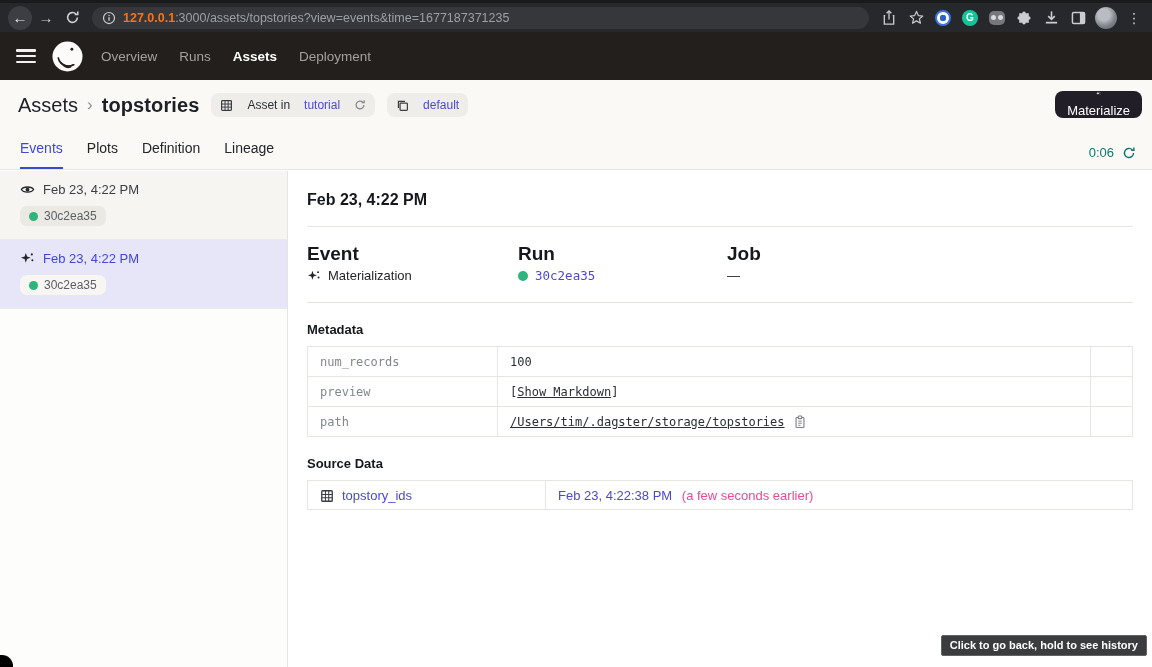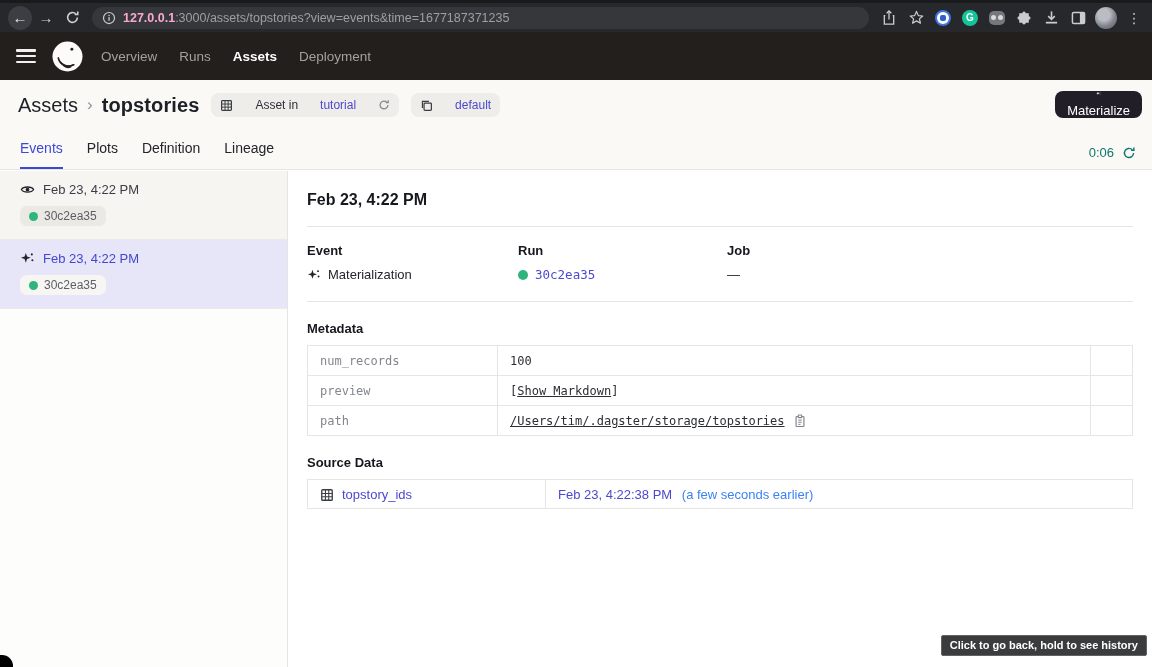--- a/index.html
+++ b/index.html
@@ -21,21 +21,21 @@
     display:flex; align-items:center; justify-content:center;
     color:#cdd0d4; font-size:15px; line-height:1;
   }
   .chrome-btn.hovered { background:#3c3e43; color:#e8eaed; }
   .url-pill {
     flex:1 1 auto; height:22px; margin:0 8px 0 6px; border-radius:12px;
     background:#36373b; display:flex; align-items:center; padding:0 10px; gap:7px;
     min-width:0;
   }
   .url-text { font-size:12.5px; white-space:nowrap; overflow:hidden; }
-  .url-host { color:#f9a8d4; font-weight:bold; }
+  .url-host { color:#f97316; font-weight:bold; }
   .url-rest { color:#9aa0a6; }
   .chrome-right { display:flex; align-items:center; gap:7px; flex:0 0 auto; }
   .chrome-ic { width:20px; height:20px; display:flex; align-items:center; justify-content:center; color:#c9ccd1; font-size:14px; }
   .ext-blue { width:16px; height:16px; border-radius:50%; background:#fff; border:2px solid #3b76e0; display:flex; align-items:center; justify-content:center; }
   .ext-blue i { display:block; width:6px; height:6px; background:#2f62c4; border-radius:2px; }
   .ext-gram { width:16px; height:16px; border-radius:50%; background:#15c39a; color:#fff; font-size:10px; font-weight:bold; display:flex; align-items:center; justify-content:center; }
   .ext-owl { width:16px; height:14px; border-radius:5px; background:#74777d; display:flex; align-items:center; justify-content:center; gap:2px; }
   .ext-owl i { display:block; width:5px; height:5px; border-radius:50%; background:#d7d9dc; }
   .avatar { width:22px; height:22px; border-radius:50%; background:radial-gradient(circle at 40% 35%, #b9bcc2 0 30%, #7e828a 60%, #5d616a 100%); }
 
@@ -65,21 +65,21 @@
   
   .pagehead {
     position:absolute; top:80px; left:0; right:0; height:90px;
     background:#faf9f6; border-bottom:1px solid #e7e5e1;
   }
   .crumbrow { position:absolute; top:13px; left:18px; display:flex; align-items:center; }
   .crumb-root, .crumb-cur { font-size:20px; color:#1d2027; }
   .crumb-cur { font-weight:bold; letter-spacing:.1px; }
   .crumb-sep { font-size:17px; color:#8d9097; margin:0 9px; }
   .badge {
-    display:inline-flex; align-items:center; gap:22px; height:24px; padding:0 9px;
+    display:inline-flex; align-items:center; gap:14px; height:24px; padding:0 9px;
     background:#efede9; border-radius:8px; font-size:12px; color:#2d3038; margin-left:12px;
   }
   .badge .lnk { color:#4b49cf;text-align:right; }
   .badge .ic { color:#3a3d44; }
   .badge .ref { color:#85888e; }
   .materialize-btn {
     position:absolute; top:11px; right:10px; height:27px; padding:0 12px;
     background:#211e28; border:none; border-radius:8px; color:#fff; font-size:13px;
     display:flex; align-items:center; gap:7px; font-family:"Liberation Sans",sans-serif;flex-direction:column;
   }
@@ -107,40 +107,40 @@
   .ev-row.observation .run-pill { background:#ebe9e4; }
   .ev-row.selected .run-pill { background:#f7f6f3; }
   .dot { width:9px; height:9px; border-radius:50%; background:#2fb57c; flex:0 0 auto; }
 
   
   .main { position:absolute; top:171px; left:289px; right:0; bottom:0; background:#fff; padding:0 19px 0 18px; }
   .detail-title { margin-top:20px; font-size:16px; font-weight:bold; color:#16181e; }
   .hr { border-top:1px solid #e7e5e1; margin-top:17px; }
   .cols { display:flex; padding:16px 0 19px; border-bottom:1px solid #e7e5e1; }
   .col-event { width:211px; } .col-run { width:209px; } .col-job { flex:1; }
-  .col-label { font-size:13px; font-weight:bold; color:#16181e; margin-bottom:9px; }
+  .col-label { font-size:19px; font-weight:bold; color:#16181e; margin-bottom:3px; }
   .col-value { display:flex; align-items:center; gap:7px; font-size:13px; color:#23252b; }
   .runlink { font-family:"DejaVu Sans Mono", monospace; font-size:12.5px; color:#4b49cf; }
   .section-title { margin-top:19px; font-size:13px; font-weight:bold; color:#16181e; }
   table.meta { width:100%; border-collapse:collapse; margin-top:9px; }
   table.meta td { border:1px solid #e7e5e1; height:30px; padding:0 12px; vertical-align:middle; }
   td.k { width:190px; font-family:"DejaVu Sans Mono", monospace; font-size:12px; color:#83868d; }
   td.v { font-family:"DejaVu Sans Mono", monospace; font-size:12px; color:#2c2e34; }
   td.x { width:42px; }
   .mdlink { color:#2c2e34; text-decoration:underline; }
   .v-flex { display:flex; align-items:center; gap:8px; }
   .clip { color:#7e8188; }
   table.src { width:100%; border-collapse:collapse; margin-top:9px; }
   table.src td { border:1px solid #e7e5e1; height:29px; padding:0 12px; vertical-align:middle; font-size:13px; }
   td.src-asset { width:238px; }
   .src-asset-inner { display:flex; align-items:flex-end; gap:8px; }
   .src-asset-inner .ic { color:#3a3d44; }
   .asset-link { color:#4b49cf; }
   .time-link { color:#4b49cf; }
-  .time-note { color:#3b82f6; margin-left:6px; }
+  .time-note { color:#ec4899; margin-left:6px; }
 
   
   .back-tooltip {
     position:absolute; right:5px; bottom:11px; padding:3px 8px 4px;
     background:#3b3c3e; border:1px solid #606264; border-radius:2px;
     color:#fff; font-size:11px; font-weight:bold; white-space:nowrap;
   }
   .cursor-corner {
     position:absolute; left:0; bottom:0; width:13px; height:12px;
     background:#000; border-top-right-radius:11px;

